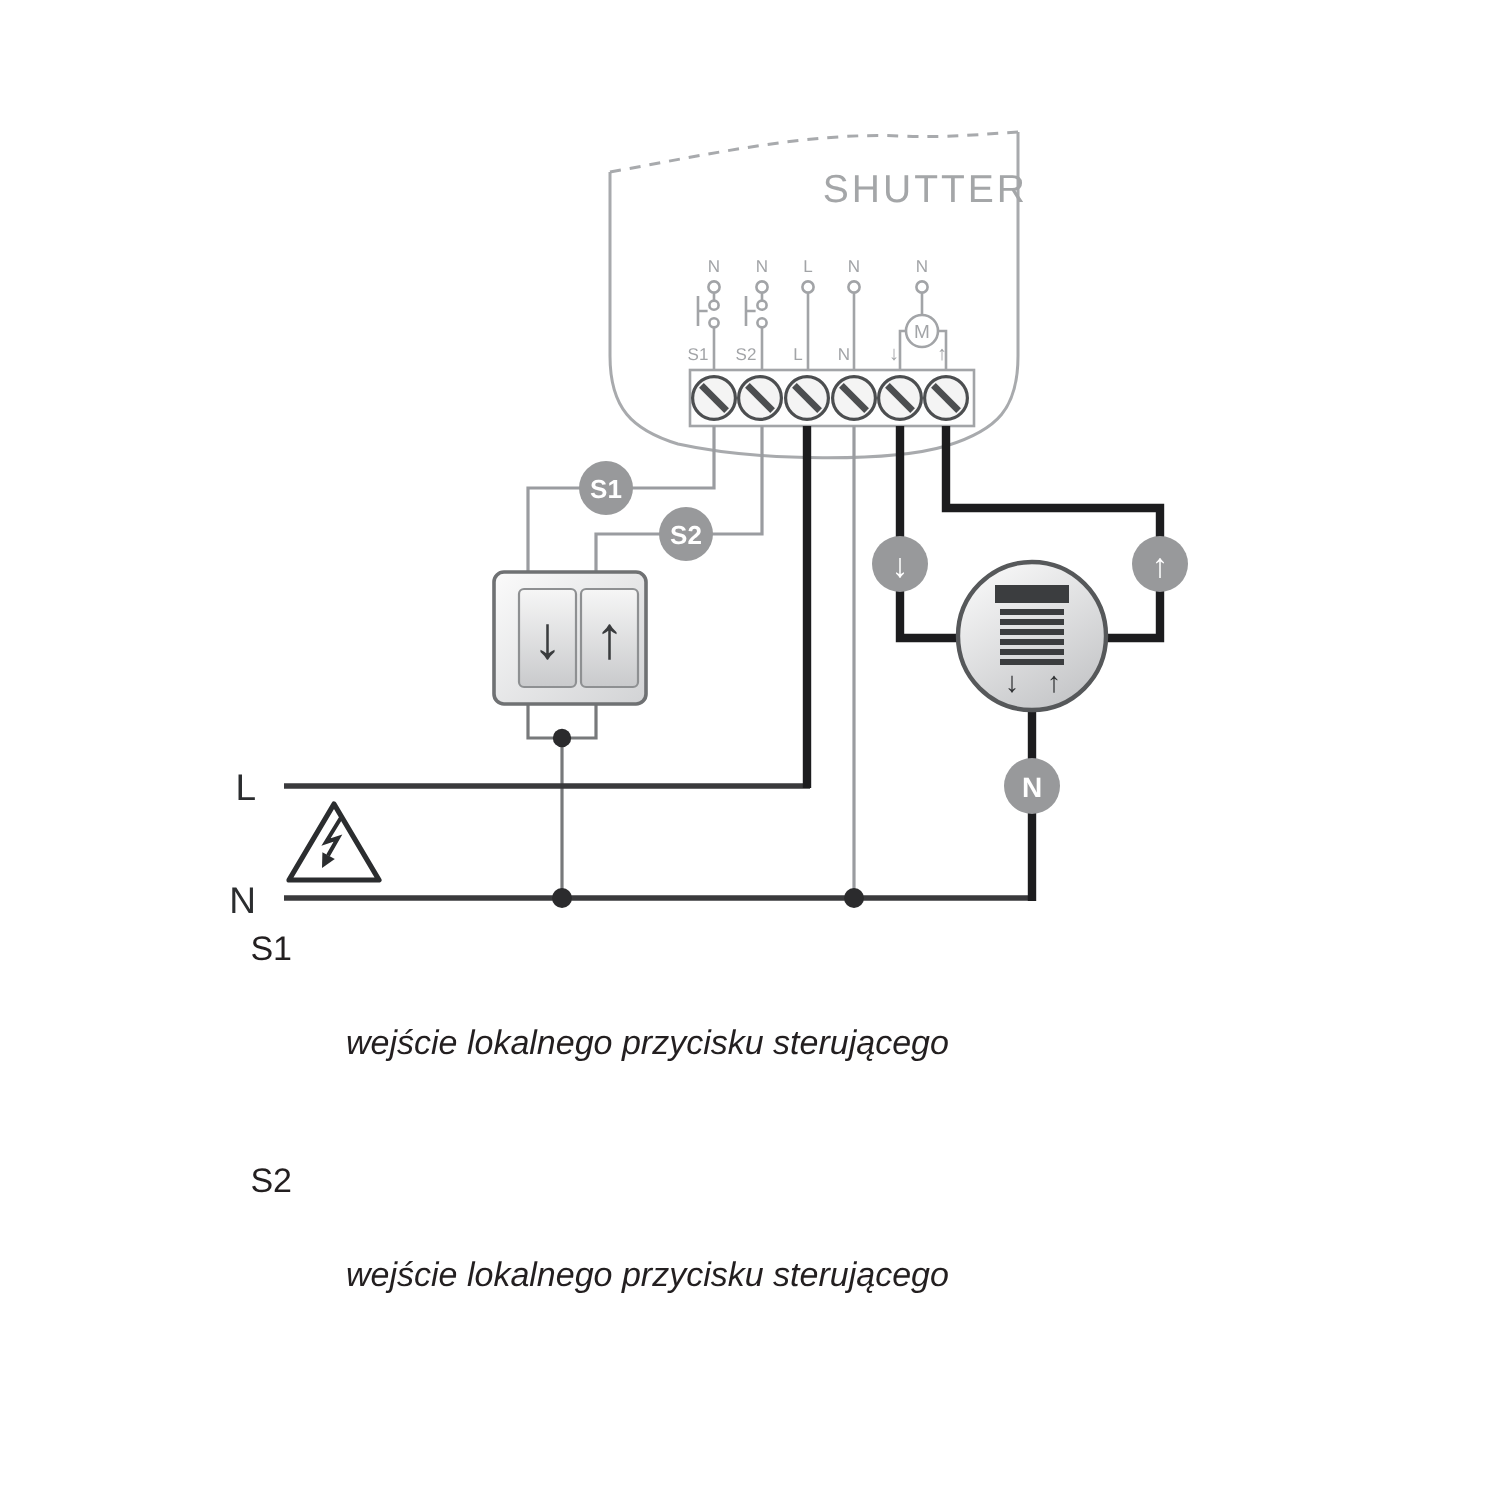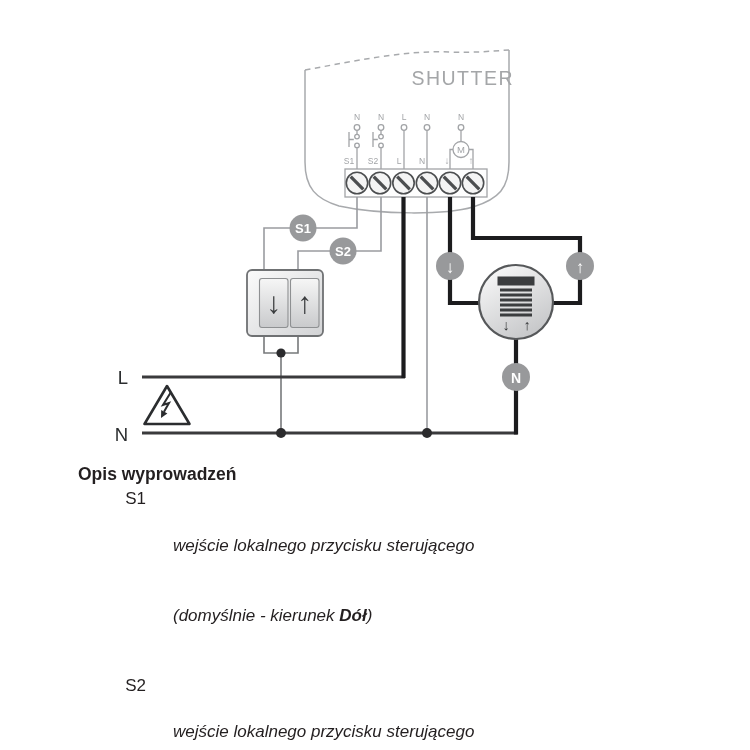--- a/index.html
+++ b/index.html
@@ -1,20 +1,20 @@
 <!DOCTYPE html>
 <html><head>
 <meta charset="utf-8">
 <style>
   html,body{margin:0;padding:0;}
   body{
     width:750px;height:750px;background:#ffffff;overflow:hidden;position:relative;
     font-family:"Liberation Sans","DejaVu Sans",sans-serif;color:#1f1d1e;
   }
-  .diagram-wrap{position:absolute;top:0;left:0;width:728px;height:462px;}
+  .diagram-wrap{position:absolute;top:16px;left:0;width:728px;height:462px;}
   svg text{font-family:"Liberation Sans","DejaVu Sans",sans-serif;}
   .legend{
     position:absolute;left:78px;top:463px;width:600px;
     font-size:17px;line-height:23.3px;color:#231f20;
   }
   .legend-title{font-weight:bold;font-size:17.5px;margin:0 0 1px 0;}
   .legend-row{display:flex;}
   .legend-label{width:68px;text-align:right;padding-right:27px;flex:none;}
   .legend-text{flex:1;white-space:pre-wrap;font-style:italic;}
   .legend-text b{font-weight:bold;}
@@ -177,27 +177,25 @@
   <text x="128" y="440.5" text-anchor="end" font-size="18.5" fill="#2b2d2f">N</text>
   <g stroke="#2b2d2f" fill="none">
     <path d="M167,386 L189.5,424 L144.5,424 Z" stroke-width="2.6" stroke-linejoin="round"></path>
     <path d="M171,392 L163,405 L169,403 L164,411.8" stroke-width="2"></path>
     <polygon points="161,418 167.4,413.5 161.2,410.1" fill="#2b2d2f" stroke="none"></polygon>
   </g>
 </svg>
 </div>
 
 <div class="legend">
-  <p class="legend-title">Opis wyprowadzeń</p>
 
   <div class="legend-row">
     <div class="legend-label">S1</div>
     <div class="legend-text">
       <div><span>wejście lokalnego przycisku sterującego</span></div>
-      <div><span>(domyślnie - kierunek </span><b>Dół</b><span>)</span></div>
     </div>
   </div>
 
   <div class="legend-row">
     <div class="legend-label">S2</div>
     <div class="legend-text">
       <div><span>wejście lokalnego przycisku sterującego</span></div>
       
     </div>
   </div>

